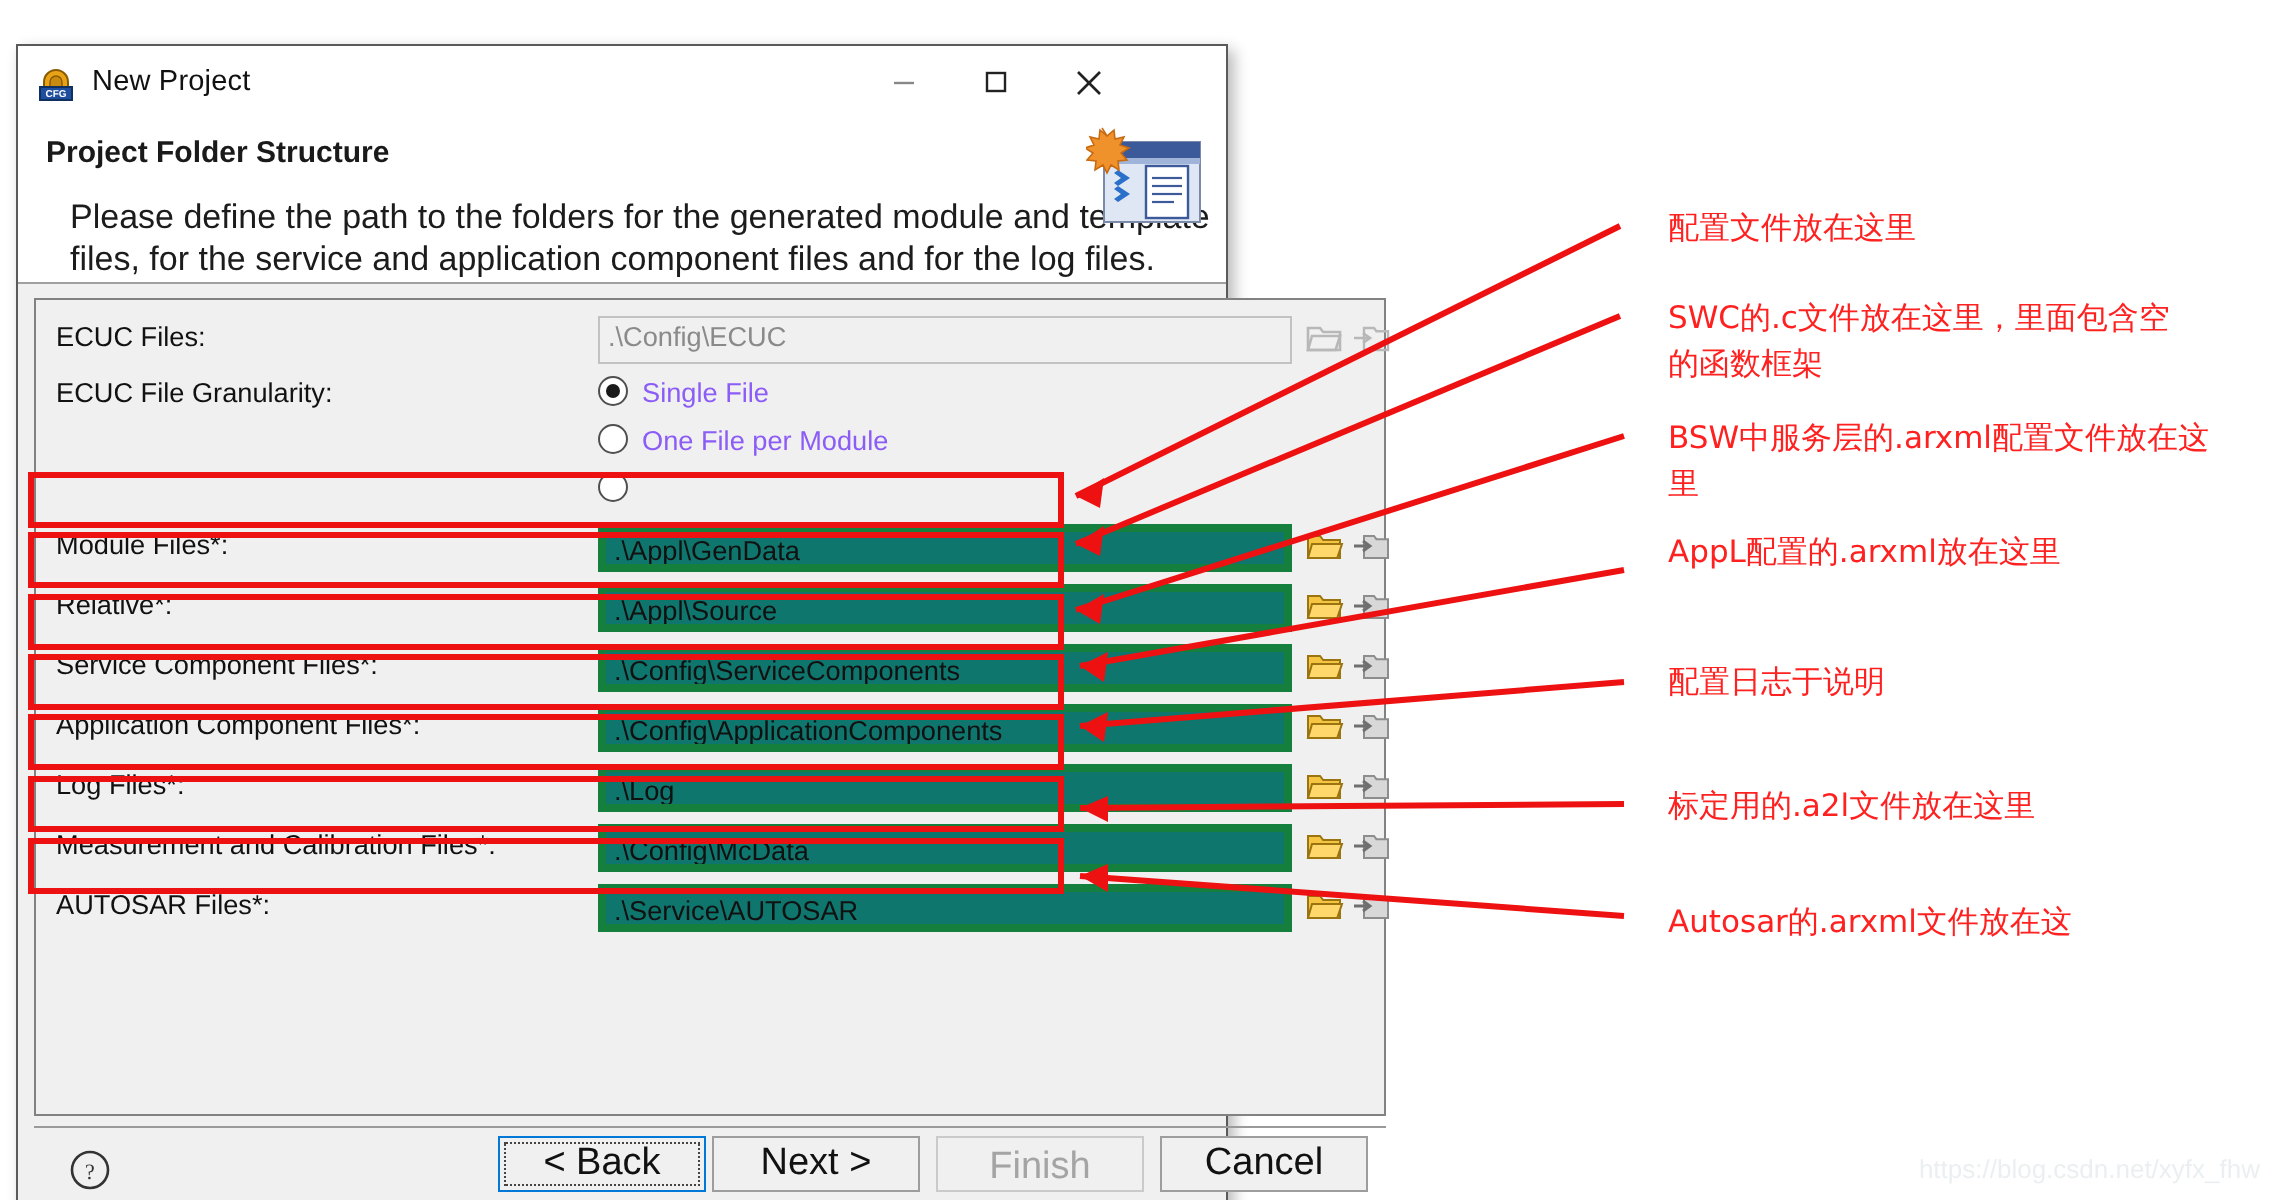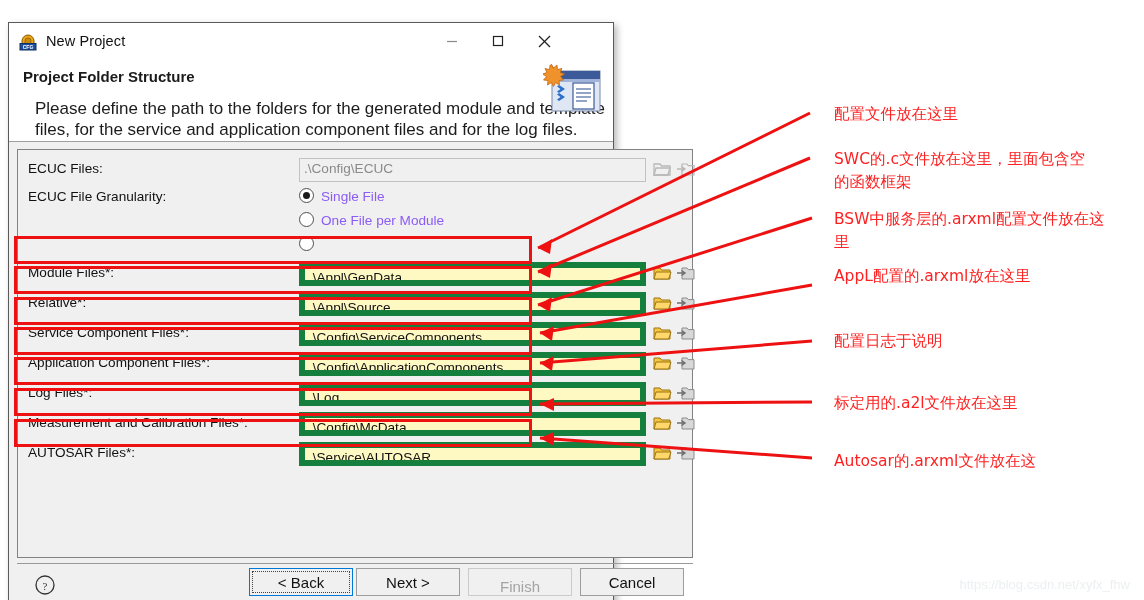--- a/index.html
+++ b/index.html
@@ -70,21 +70,21 @@
     box-sizing:border-box;
   }
 
   .row{position:absolute;left:0;height:26px;width:100%;}
   .fld-label{
     position:absolute;left:10px;top:3px;
     font-size:13.6px;color:#111;white-space:nowrap;
   }
   .fld-input{
     position:absolute;left:281px;top:0;width:347px;height:24px;
-    background:#fef9c3;border:6px solid #15803d;
+    background:#0f766e;border:4px solid #15803d;
     box-sizing:border-box;
     font-size:13.6px;color:#111;
     padding:2px 0 0 4px;
     white-space:nowrap;overflow:hidden;
   }
   .fld-input.disabled{background:#f0f0f0;border:1px solid #c2c2c2;color:#8a8a8a;}
   .icon-folder{position:absolute;left:634px;top:2px;width:20px;height:18px;}
   .icon-browse{position:absolute;left:658px;top:2px;width:20px;height:18px;}
 
   
@@ -101,21 +101,21 @@
 
   
   #buttonbar{
     position:absolute;left:8px;top:540px;width:676px;height:42px;
     border-top:1px solid #9a9a9a;
   }
   #help-icon{position:absolute;left:17px;top:10px;width:22px;height:22px;}
   .btn{
     position:absolute;top:4px;height:28px;
     background:#f0f0f0;border:1px solid #9d9d9d;
-    font-size:15px;color:#111;
+    font-size:19px;color:#111;
     display:flex;align-items:center;justify-content:center;
     box-sizing:border-box;
   }
   .btn.default{border:1px solid #0078d7;outline:1px dotted #444;outline-offset:-4px;}
   .btn.disabled{color:#a4a4a4;border:1px solid #cacaca;background:#f0f0f0;align-items:flex-end;}
 
   
   .redbox{position:absolute;border:3px solid #ee1111;box-sizing:border-box;}
 
   

